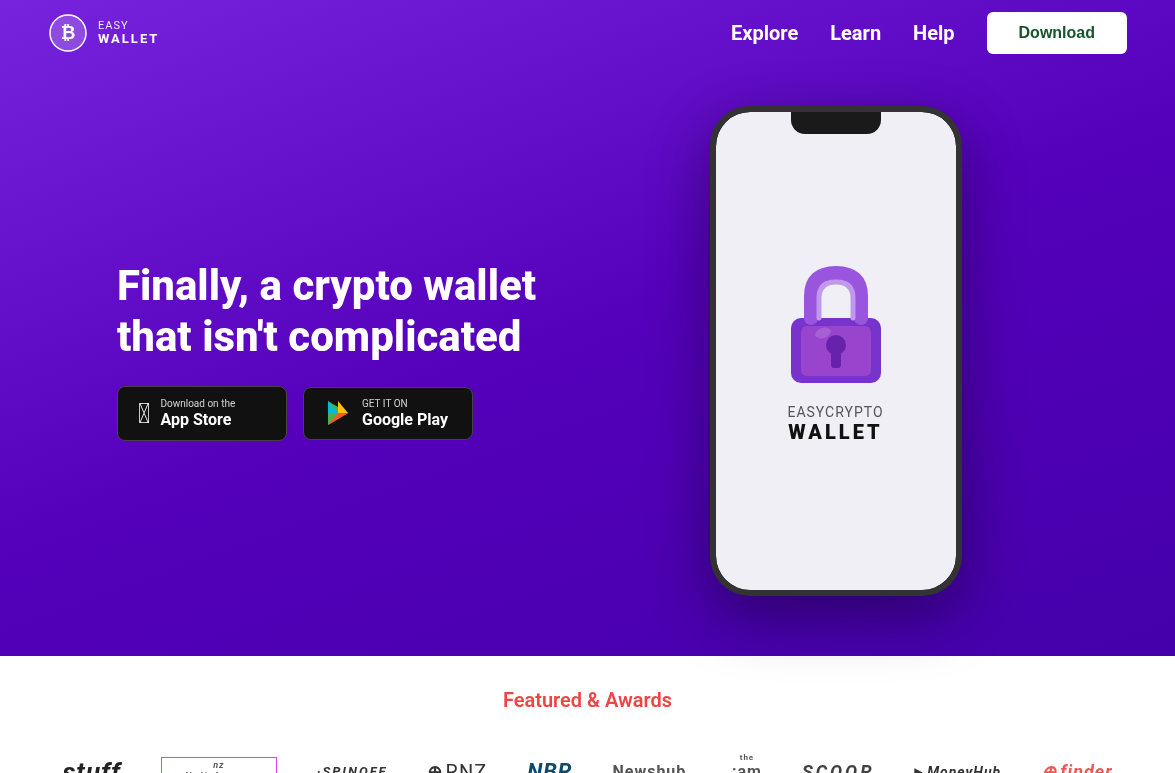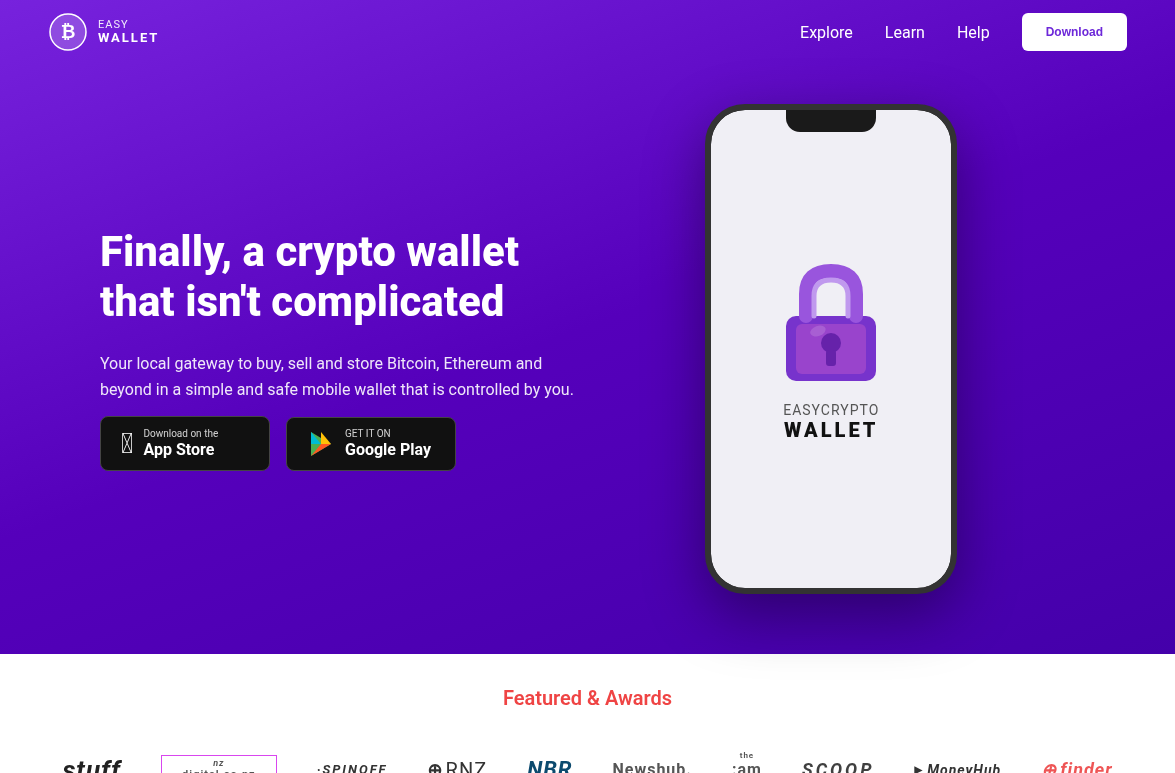--- a/index.html
+++ b/index.html
@@ -49,42 +49,43 @@
       color: white;
     }
     .nav-links {
       display: flex;
       align-items: center;
       gap: 32px;
     }
     .nav-link {
       color: white;
       text-decoration: none;
-      font-size: 16px;
-      font-weight: 400;
+      font-size: 20px;
+      font-weight: 700;
       cursor: pointer;
     }
     .nav-download-btn {
       background: white;
-      color: #6d28d9;
+      color: #14532d;
       border: none;
-      padding: 12px 24px;
+      padding: 12px 32px;
       border-radius: 6px;
-      font-size: 12px;
+      font-size: 16px;
       font-weight: 700;
       cursor: pointer;
     }
 
     
     .hero {
       display: flex;
       align-items: center;
       justify-content: space-between;
       padding: 40px 100px 60px 100px;
       min-height: 560px;
+      margin-left: 17px;
     }
     .hero-left {
       max-width: 560px;
       flex: 1;
     }
     .hero-title {
       font-size: 42px;
       font-weight: 800;
       line-height: 1.2;
       margin-bottom: 24px;
@@ -285,21 +286,20 @@
       <a class="nav-link">Explore</a>
       <a class="nav-link">Learn</a>
       <a class="nav-link">Help</a>
       <button class="nav-download-btn">Download</button>
     </div>
   </nav>
 
   <div class="hero">
     <div class="hero-left">
       <h1 class="hero-title">Finally, a crypto wallet that isn't complicated</h1>
-      <p class="hero-desc">Your local gateway to buy, sell and store Bitcoin, Ethereum and beyond in a simple and safe mobile wallet that is controlled by you.</p>
       <div class="store-buttons">
         <a class="store-btn">
           <span class="apple-icon"></span>
           <div class="store-btn-text">
             <span class="store-btn-sub">Download on the</span>
             <span class="store-btn-name">App Store</span>
           </div>
         </a>
         <a class="store-btn">
           <svg class="play-icon" viewBox="0 0 28 28">

